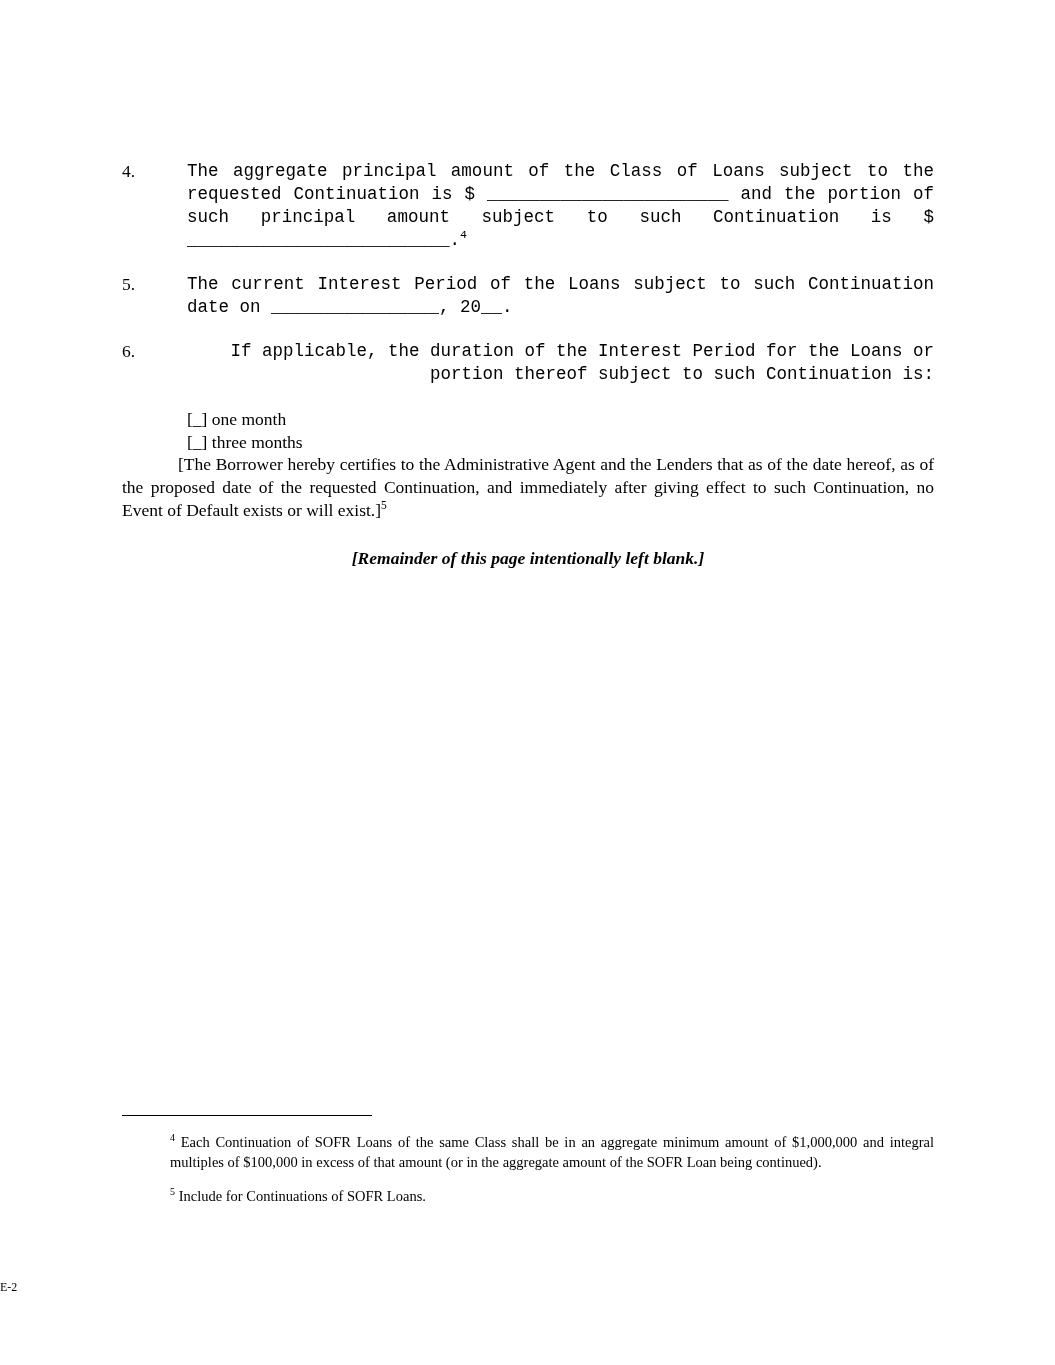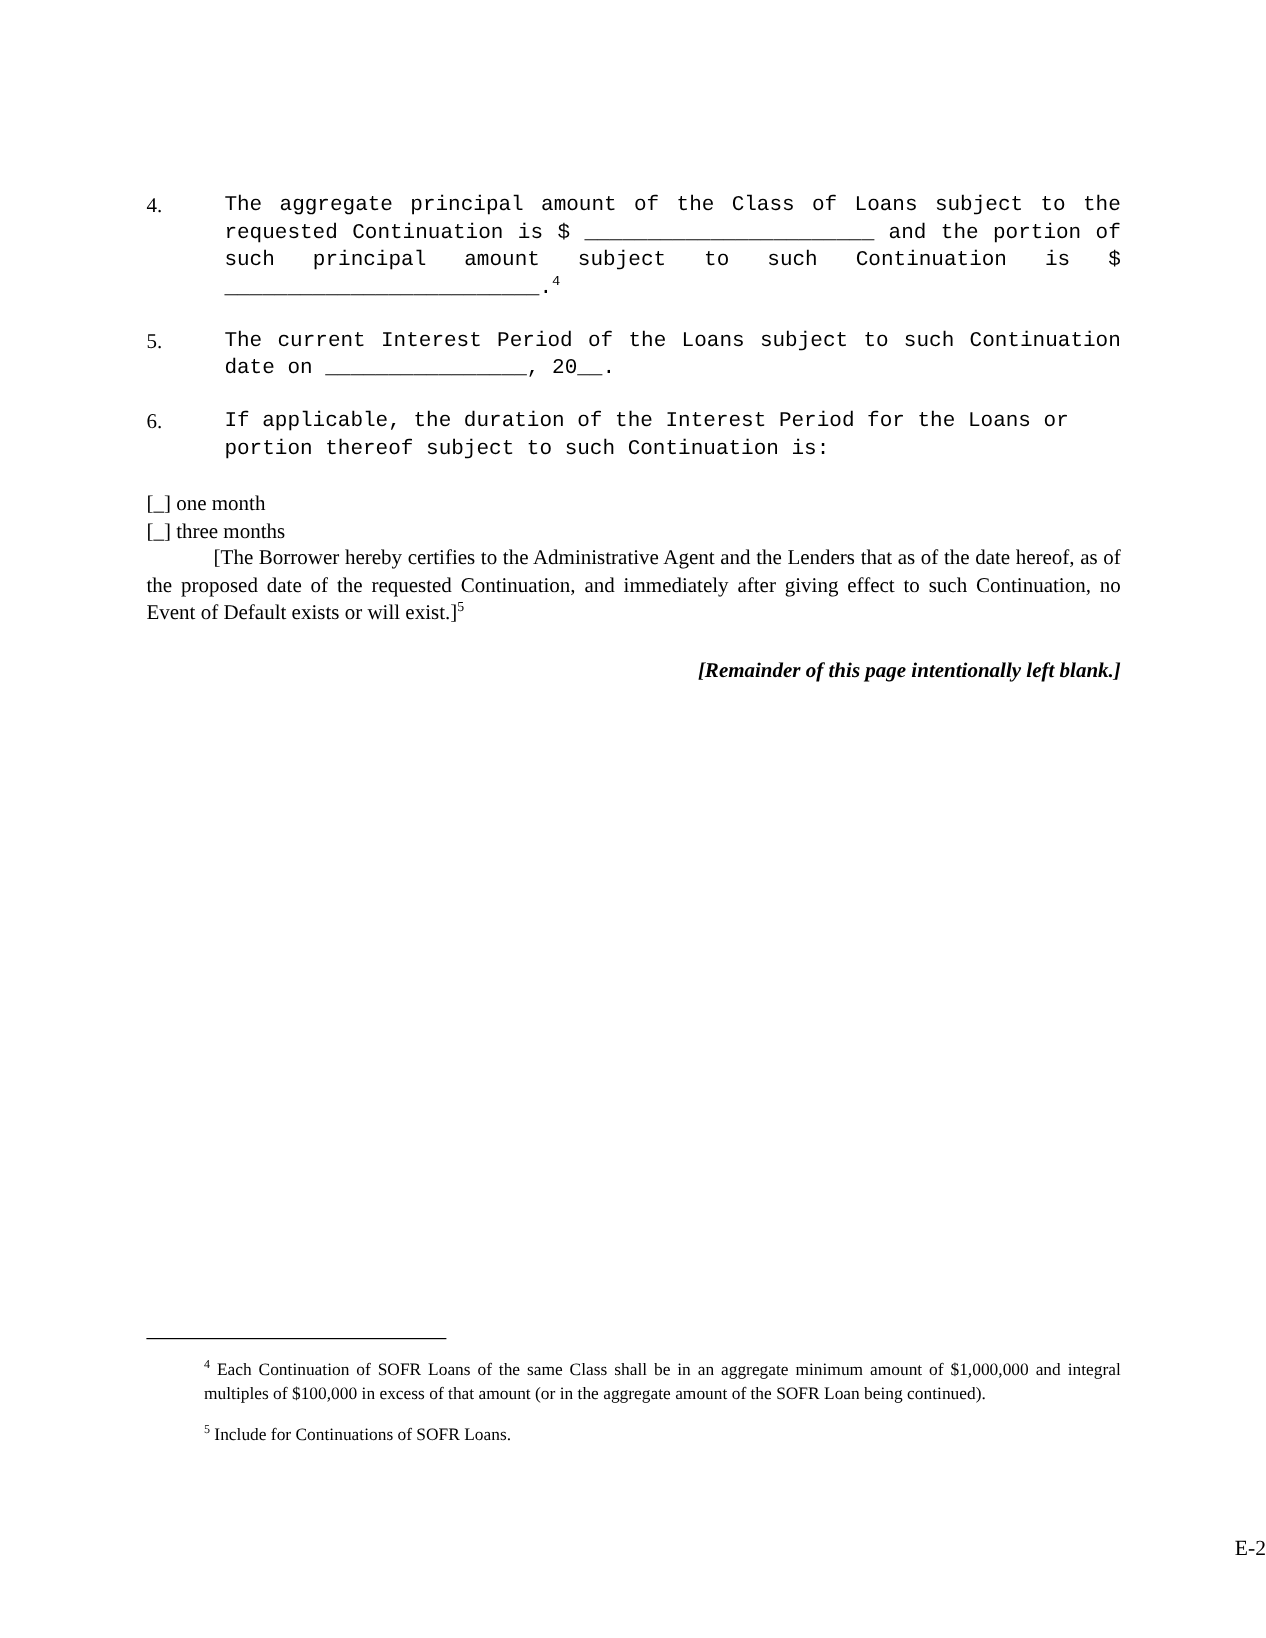--- a/index.html
+++ b/index.html
@@ -39,41 +39,42 @@
   }
   .para {
     flex: 1 1 auto;
     font-size: 17.5px;
     line-height: 23px;
     text-align: justify;
     text-justify: inter-word;
     font-family: Liberation Mono, monospace;
   }
   .para.nojust {
-    text-align: left;
+    text-align: right;
   }
   .check-list {
+    margin-left: 65px;
     font-size: 17.5px;
     line-height: 22.5px;
     margin-top: 22px;
   }
   .check-head {
     margin-left: 65px;
     font-size: 17.5px;
     font-weight: bold;
     margin-top: 26px;
   }
   .body-para {
     font-size: 17.5px;
     line-height: 23px;
     text-align: justify;
     text-indent: 56px;
   }
   .centered-italic {
-    text-align: right;
+    text-align: center;
     font-weight: bold;
     font-style: italic;
     font-size: 17.5px;
     margin-top: 26px;
   }
   sup {
     font-size: 11.5px;
     vertical-align: super;
     line-height: 0;
   }
@@ -97,22 +98,22 @@
     margin-left: 48px;
   }
   .footnote sup {
     font-size: 10px;
   }
   .page-number {
     position: absolute;
     left: 0;
     right: 0;
     top: 1280px;
-    text-align: right;
-    font-size: 18px;
+    text-align: left;
+    font-size: 12px;
   }
 </style>
 </head>
 <body>
 
 <div class="page">
 
   <div class="content">
 
     <div class="numbered">

